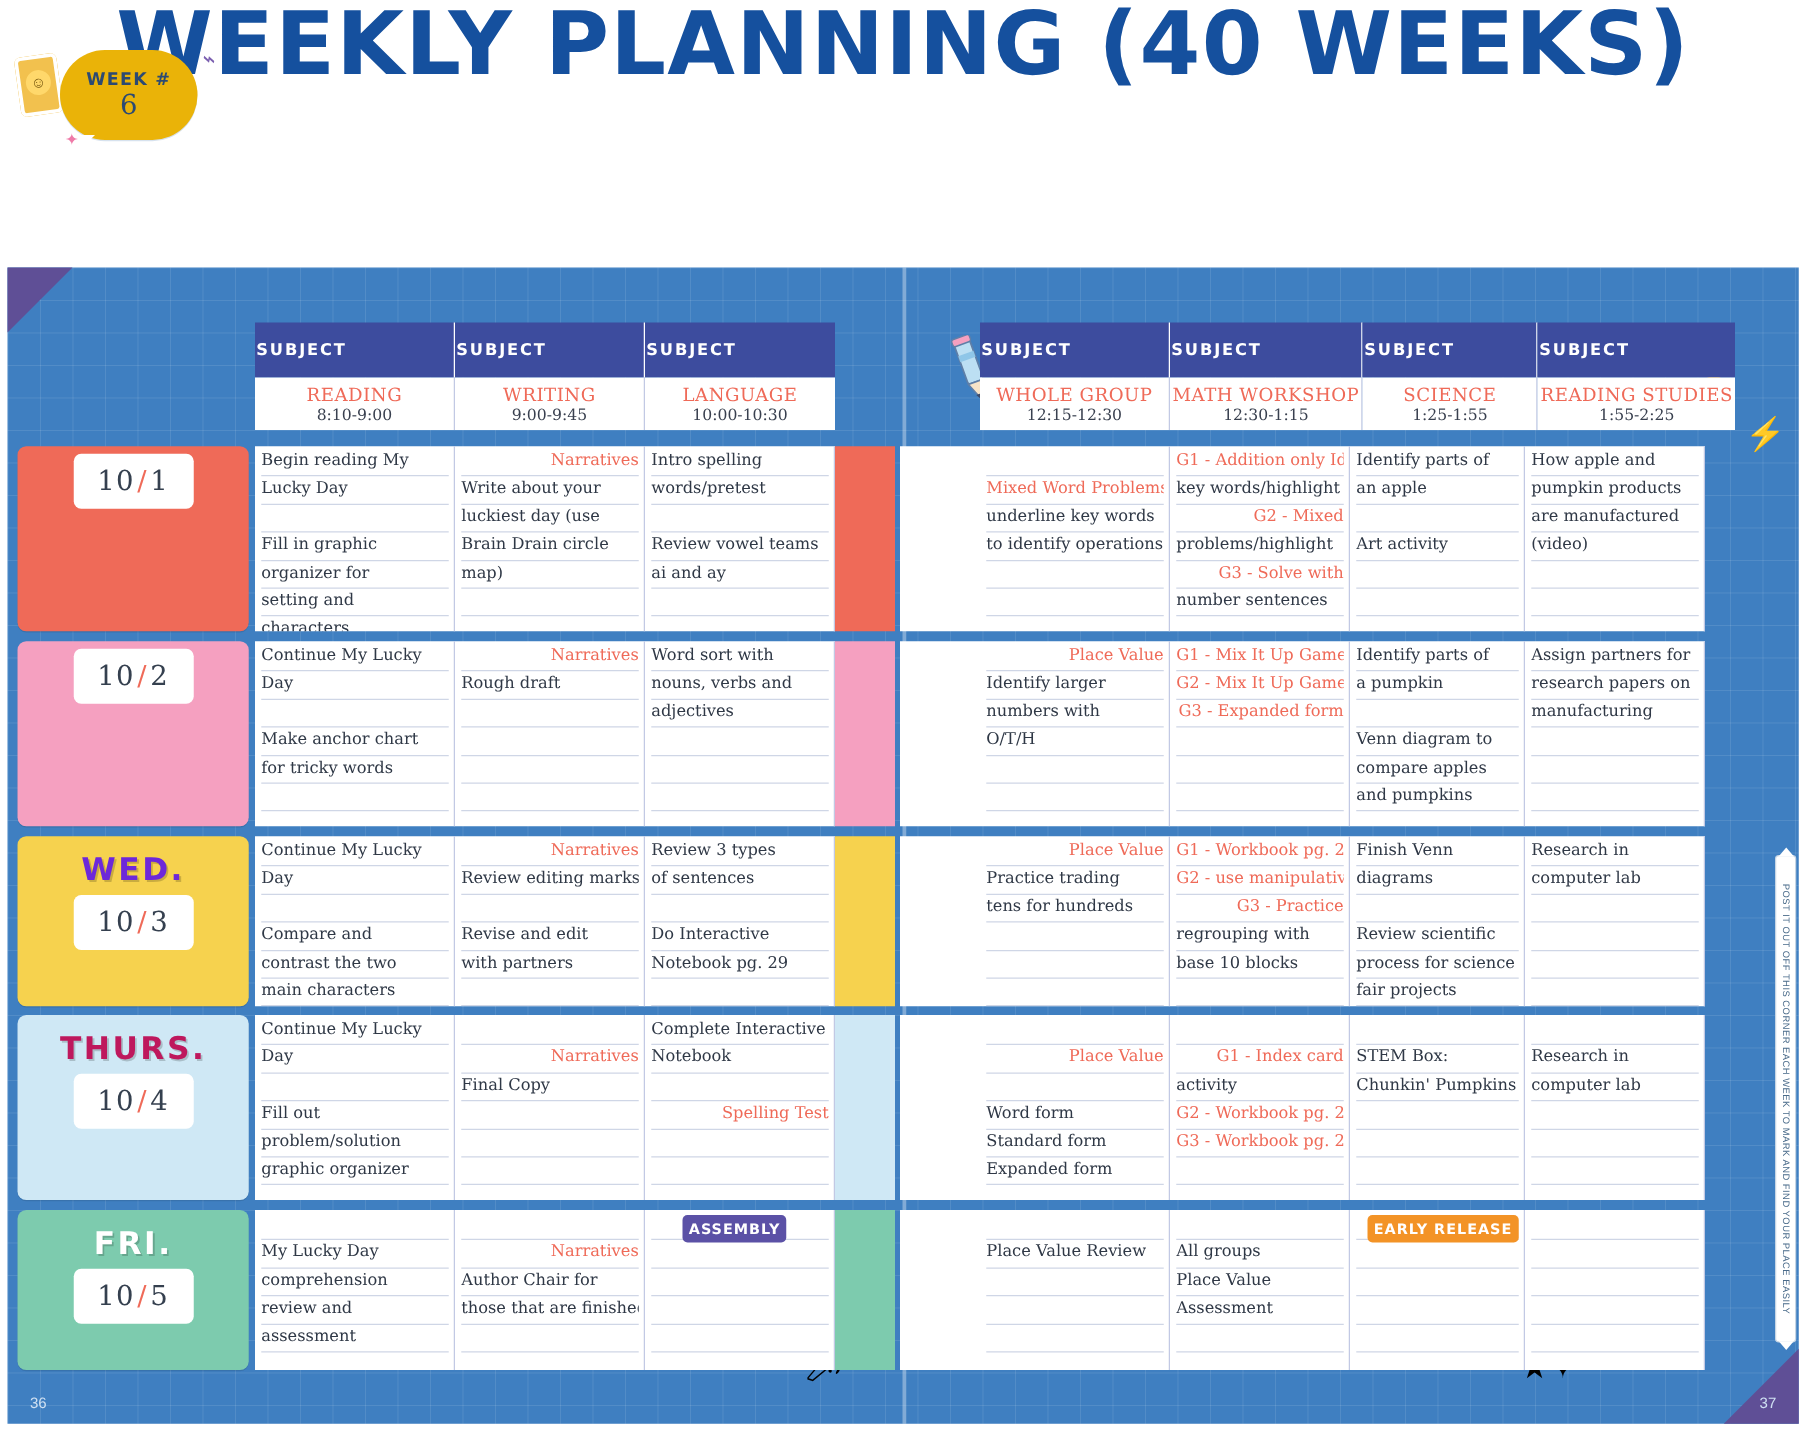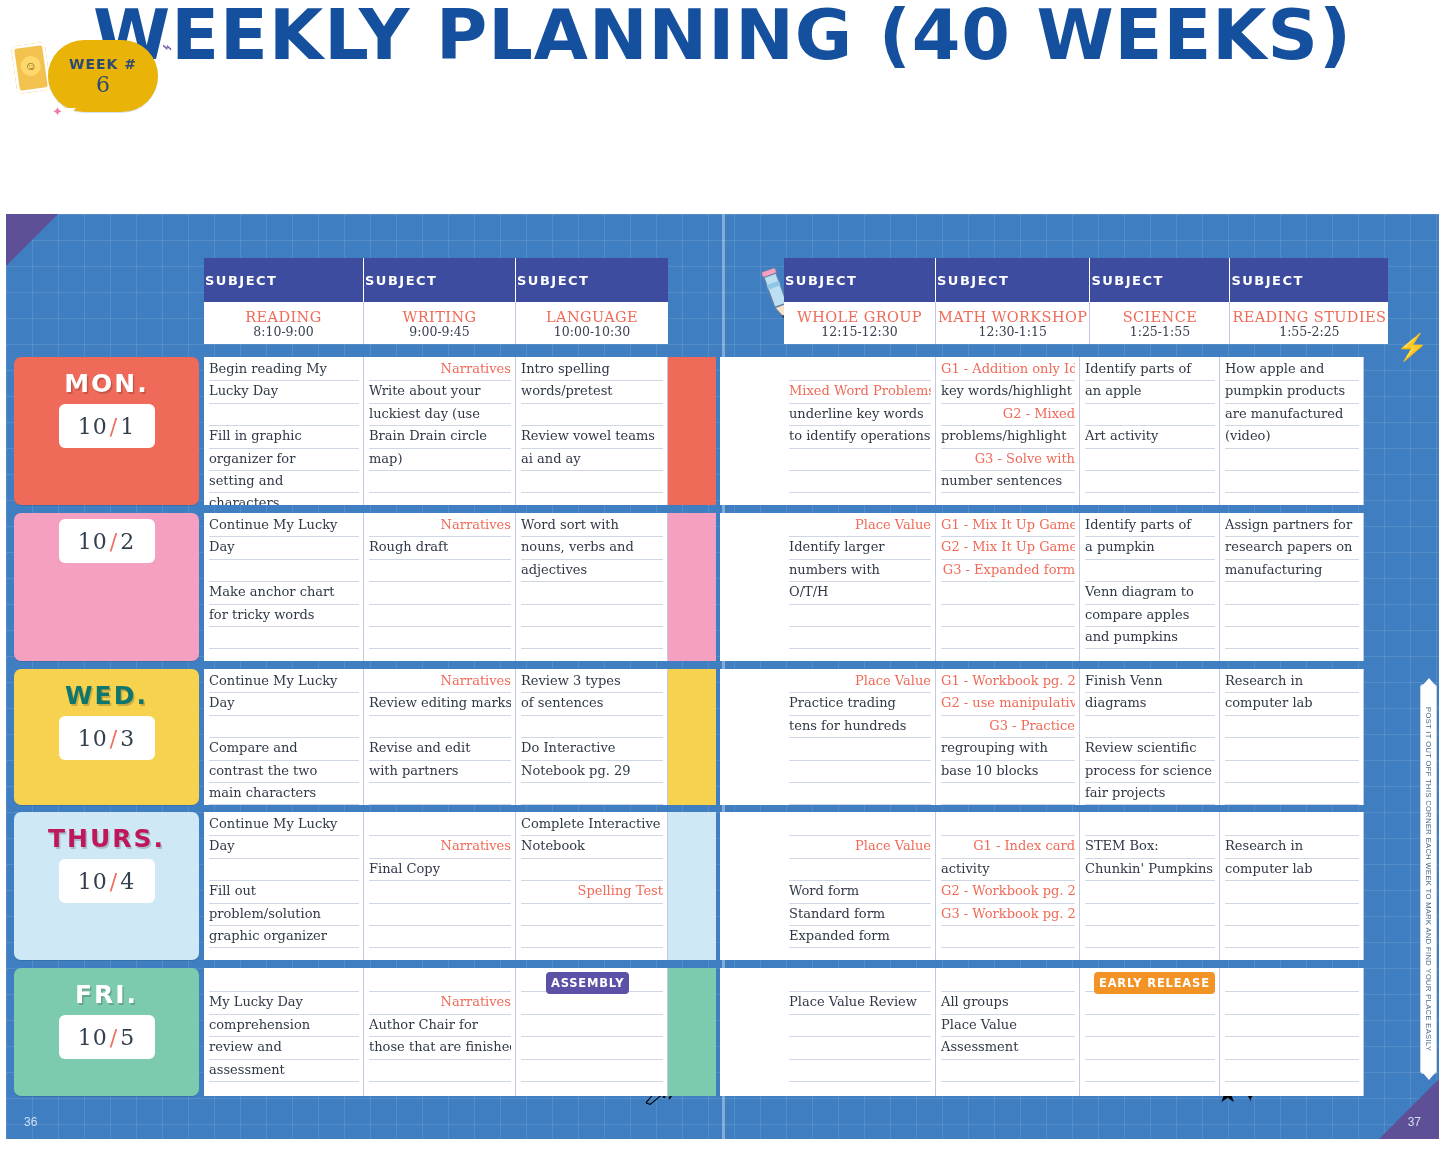--- a/index.html
+++ b/index.html
@@ -341,21 +341,20 @@
         <div class="sname">READING STUDIES</div>
         <div class="stime">1:55-2:25</div>
       </td>
     </tr>
   </tbody>
 </table>
 
 <div id="day-rows">
     <div class="day-row" style="left: 14px; top: 357px; width: 1420px; height: 148px;"></div>
     <div class="day-chip" style="left: 14px; top: 357px; height: 148px; background: rgb(239, 106, 88);">
-      <div class="dname">MON.</div>
       <div class="date-box">
         <span>10</span>
         <span class="slash">/</span>
         <span>1</span>
       </div>
     </div>
     <div style="position: absolute; left: 204px; top: 357px; width: 160px; height: 148px; background: rgb(255, 255, 255); border-right: 1px solid rgb(194, 201, 228); overflow: hidden;">
       <div class="lines">
         <div class="ln">Begin reading My</div>
         <div class="ln">Lucky Day</div>
@@ -516,21 +515,21 @@
         <div class="ln blank">&nbsp;</div>
         <div class="ln blank">&nbsp;</div>
         <div class="ln blank">&nbsp;</div>
         <div class="ln blank">&nbsp;</div>
       </div>
     </div>
     <div style="position: absolute; left: 668px; top: 513px; width: 48px; height: 148px; background: rgb(245, 160, 192);"></div>
     <div style="position: absolute; left: 720px; top: 513px; width: 64px; height: 148px; background: rgb(255, 255, 255);"></div>
     <div class="day-row" style="left: 14px; top: 669px; width: 1420px; height: 136px;"></div>
     <div class="day-chip" style="left: 14px; top: 669px; height: 136px; background: rgb(246, 210, 78);">
-      <div class="dname" style="color: #0f766e;">WED.</div>
+      <div class="dname" style="color: #6d28d9;">WED.</div>
       <div class="date-box">
         <span>10</span>
         <span class="slash">/</span>
         <span>3</span>
       </div>
     </div>
     <div style="position: absolute; left: 204px; top: 669px; width: 160px; height: 136px; background: rgb(255, 255, 255); border-right: 1px solid rgb(194, 201, 228); overflow: hidden;">
       <div class="lines">
         <div class="ln">Continue My Lucky</div>
         <div class="ln">Day</div>

